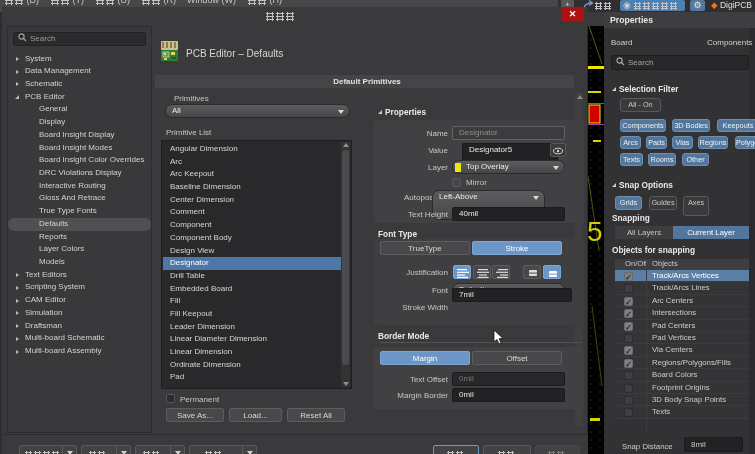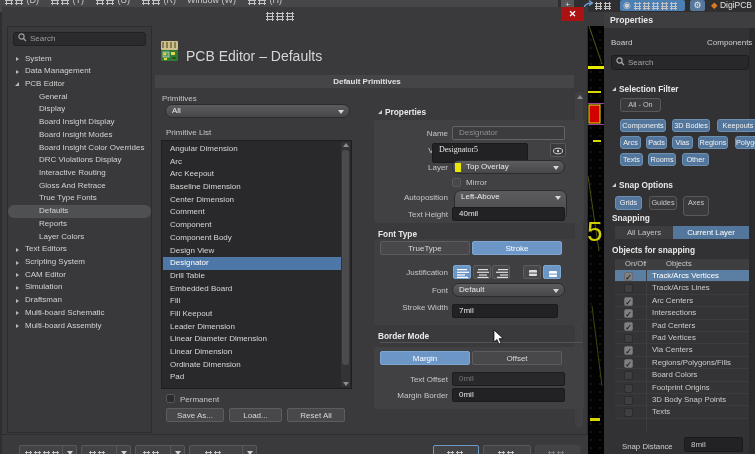--- a/index.html
+++ b/index.html
@@ -29,21 +29,21 @@
 #tree{left:5px;top:19px;width:145px;height:407px;background:#39393b;border:1px solid #2d2d2f;}
 #searchL{left:5px;top:5px;width:133px;height:14px;background:#2b2b2d;border:1px solid #212123;border-radius:3px;color:#9c9c9c;font-size:8px;line-height:12px;padding-left:4px;}
 .trow{position:relative;height:12.72px;line-height:12.72px;white-space:nowrap;font-size:8px;color:#d2d2d2;}
 .trow .ar{position:absolute;left:8px;top:4.5px;width:0;height:0;border-left:3.5px solid #bababa;border-top:2.2px solid transparent;border-bottom:2.2px solid transparent;}
 .trow .arx{position:absolute;left:7px;top:4.5px;width:0;height:0;border-left:4.5px solid transparent;border-bottom:4.5px solid #bababa;}
 .t0{padding-left:17px;}
 .t1{padding-left:31px;}
 .sel{background:#4e5052;border-radius:6px;}
 
 #hdricon{left:158px;top:33px;}
-#hdrtitle{left:184px;top:41px;font-size:14px;color:#d6d6d6;}
+#hdrtitle{left:184px;top:41px;font-size:10px;color:#d6d6d6;}
 #secbar{left:153px;top:68px;width:419px;height:13px;background:#454548;color:#e2e2e2;font-weight:bold;line-height:13px;padding-left:5px;font-size:8px;text-align:center;}
 .lbl{color:#c6c6c6;font-size:8px;}
 .drop{background:linear-gradient(#5c5c5e,#47474a);border:1px solid #2b2b2d;border-radius:7px;color:#e8e8e8;font-size:8px;line-height:12px;padding-left:6px;position:absolute;}
 .drop .dar{position:absolute;right:5px;top:5px;width:0;height:0;border-top:4px solid #d8d8d8;border-left:3.5px solid transparent;border-right:3.5px solid transparent;}
 #list{left:159px;top:133px;width:191px;height:249px;background:#29292b;border:1px solid #1e1e20;}
 .li{height:12.7px;line-height:12.7px;padding-left:7px;font-size:8px;color:#d6d6d6;white-space:nowrap;}
 .li.sel2{background:#4c77a6;color:#fff;}
 #lsb{position:absolute;right:1px;top:1px;width:9px;height:245px;background:#333335;}
 #lsb .thumb{position:absolute;left:1px;top:8px;width:7px;height:215px;background:#4b4b4e;border-radius:3px;}
 
@@ -238,21 +238,21 @@
 <div class="abs sechdr" style="left:8px;top:168px;"><span class="tri"></span>Snap Options</div>
 <div class="abs chip" style="left:11px;top:184px;width:27px;height:14px;line-height:12px;">Grids</div>
 <div class="abs gbtn" style="left:45px;top:184px;width:28px;height:14px;line-height:12px;">Guides</div>
 <div class="abs gbtn" style="left:79px;top:184px;width:26px;height:20px;line-height:12px;">Axes</div>
 <div class="abs sechdr" style="left:8px;top:201px;">Snapping</div>
 <div class="abs" style="left:11px;top:214px;width:58px;height:13px;background:#3d3d40;color:#c4c4c4;font-size:7.8px;line-height:13px;text-align:center;">All Layers</div>
 <div class="abs" style="left:69px;top:214px;width:76px;height:13px;background:#53779c;color:#fff;font-size:7.8px;line-height:13px;text-align:center;">Current Layer</div>
 <div class="abs sechdr" style="left:8px;top:233px;">Objects for snapping</div>
 <div class="abs" style="left:11px;top:247px;width:134px;height:11px;background:#3e3e41;font-size:7.6px;color:#c8c8c8;">
       <span style="position:absolute;left:10px;">On/Off</span>
-      <span style="position:absolute;left:37px;margin-left:14px;">Objects</span>
+      <span style="position:absolute;left:37px;">Objects</span>
     </div>
 <div class="abs" id="ptable" style="left:11px;top:258px;width:134px;">
       <div class="prow" style="background:#5b7ea3;color:#fff;">
         <span class="cb on">✓</span>
         <span class="otxt">Track/Arcs Vertices</span>
       </div>
       <div class="prow">
         <span class="cb"></span>
         <span class="otxt">Track/Arcs Lines</span>
       </div>
@@ -308,33 +308,35 @@
     </div>
 <div class="abs" id="closex">✕</div>
 <div class="abs" id="tree">
   <div class="abs" id="searchL"><svg width="9" height="9" style="vertical-align:-1px;margin-right:3px;">
           <circle cx="3.5" cy="3.5" r="2.6" fill="none" stroke="#9c9c9c" stroke-width="1.2"></circle>
           <line x1="5.5" y1="5.5" x2="8" y2="8" stroke="#9c9c9c" stroke-width="1.2"></line>
         </svg>Search</div>
   <div class="abs" id="treelist" style="left:0;top:25.5px;width:143px;">
         <div class="trow t0"><span class="ar"></span>System</div>
         <div class="trow t0"><span class="ar"></span>Data Management</div>
+        <div class="trow t0"><span class="ar"></span>Schematic</div>
         <div class="trow t0"><span class="arx"></span>PCB Editor</div>
         <div class="trow t1">General</div>
         <div class="trow t1">Display</div>
         <div class="trow t1">Board Insight Display</div>
         <div class="trow t1">Board Insight Modes</div>
         <div class="trow t1">Board Insight Color Overrides</div>
         <div class="trow t1">DRC Violations Display</div>
         <div class="trow t1">Interactive Routing</div>
         <div class="trow t1">Gloss And Retrace</div>
         <div class="trow t1">True Type Fonts</div>
         <div class="trow t1 sel">Defaults</div>
         <div class="trow t1">Reports</div>
         <div class="trow t1">Layer Colors</div>
+        <div class="trow t1">Models</div>
         <div class="trow t0"><span class="ar"></span>Text Editors</div>
         <div class="trow t0"><span class="ar"></span>Scripting System</div>
         <div class="trow t0"><span class="ar"></span>CAM Editor</div>
         <div class="trow t0"><span class="ar"></span>Simulation</div>
         <div class="trow t0"><span class="ar"></span>Draftsman</div>
         <div class="trow t0"><span class="ar"></span>Multi-board Schematic</div>
         <div class="trow t0"><span class="ar"></span>Multi-board Assembly</div>
       </div>
 </div>
 
@@ -348,21 +350,21 @@
 <rect x="3" y="12" width="6" height="5" fill="#5aa05e" stroke="#d8d8d8" stroke-width="0.7"></rect>
 <circle cx="5" cy="14" r="1.3" fill="#e8d44d"></circle>
 <rect x="11" y="12" width="4" height="3" fill="#e8d44d"></rect>
 <rect x="4" y="18" width="3" height="2" fill="#e8d44d"></rect>
         <rect x="12" y="17" width="4" height="2" fill="#1b5e20"></rect>
 </svg></div>
 <div class="abs" id="hdrtitle">PCB Editor – Defaults</div>
 <div class="abs" id="secbar">Default Primitives</div>
 <div class="abs" style="left:573px;top:85px;width:8px;height:335px;background:#404043;border-radius:3px;"></div>
 <div class="abs" style="left:575px;top:88px;width:0;height:0;border-bottom:4px solid #8a8a8c;border-left:3px solid transparent;border-right:3px solid transparent;"></div>
-<div class="abs lbl" style="left:160px;top:87px;">Primitives</div>
+<div class="abs lbl" style="left:172px;top:87px;">Primitives</div>
 <div class="abs drop" style="left:163px;top:97px;width:185px;height:14px;">All<span class="dar"></span></div>
 <div class="abs lbl" style="left:164px;top:121px;">Primitive List</div>
 <div class="abs" id="list">
       <div style="position:absolute;left:1px;top:2px;width:180px;">
         <div class="li">Angular Dimension</div>
         <div class="li">Arc</div>
         <div class="li">Arc Keepout</div>
         <div class="li">Baseline Dimension</div>
         <div class="li">Center Dimension</div>
         <div class="li">Comment</div>
@@ -390,31 +392,31 @@
 <div class="abs lbl" style="left:178px;top:388px;">Permanent</div>
 <div class="abs segbtn segoff" style="left:164px;top:401px;width:58px;">Save As...</div>
 <div class="abs segbtn segoff" style="left:227px;top:401px;width:53px;">Load...</div>
 <div class="abs segbtn segoff" style="left:285px;top:401px;width:58px;">Reset All</div>
 
 <div class="abs sechdr" style="left:376px;top:100px;"><span class="tri"></span>Properties</div>
 <div class="abs panel" style="left:372px;top:113px;width:210px;height:103px;"></div>
 <div class="abs flabel" style="left:380px;top:122px;width:66px;">Name</div>
 <div class="abs" style="left:450px;top:119px;width:113px;height:14px;background:#3c3c3e;border:1px solid #646467;border-radius:2px;color:#8e8e8e;font-size:8px;line-height:12px;padding-left:6px;">Designator</div>
 <div class="abs flabel" style="left:380px;top:139px;width:66px;">Value</div>
-<div class="abs fld" style="left:430px;top:136px;width:96px;height:20px;font-family:Liberation Serif, serif;">Designator5</div>
+<div class="abs fld" style="left:460px;top:136px;width:96px;height:20px;">Designator5</div>
 <div class="abs" style="left:548px;top:136px;width:16px;height:14px;background:#3a3a3d;border:1px solid #57575a;border-radius:2px;"><svg width="12" height="10" style="margin:2px 0 0 1px;">
         <ellipse cx="6" cy="5" rx="4.5" ry="2.8" fill="none" stroke="#cfcfcf" stroke-width="1"></ellipse>
         <circle cx="6" cy="5" r="1.2" fill="#cfcfcf"></circle>
       </svg></div>
 <div class="abs flabel" style="left:380px;top:156px;width:66px;">Layer</div>
 <div class="abs drop" style="left:450px;top:153px;width:113px;height:14px;padding-left:13px;"><span style="position:absolute;left:2px;top:2px;width:6px;height:9px;background:#e8e800;"></span>Top Overlay<span class="dar"></span></div>
 <div class="abs" style="left:450px;top:171px;width:9px;height:9px;background:#47474a;border:1px solid #5a5a5d;border-radius:2px;"></div>
 <div class="abs lbl" style="left:464px;top:171px;">Mirror</div>
 <div class="abs flabel" style="left:380px;top:186px;width:66px;">Autoposition</div>
-<div class="abs drop" style="left:452px;top:183px;width:113px;height:30px;">Left-Above<span class="dar"></span></div>
+<div class="abs drop" style="left:430px;top:183px;width:113px;height:30px;">Left-Above<span class="dar"></span></div>
 <div class="abs flabel" style="left:380px;top:203px;width:66px;">Text Height</div>
 <div class="abs fld" style="left:450px;top:200px;width:113px;height:14px;">40mil</div>
 
 <div class="abs sechdr" style="left:376px;top:222px;">Font Type</div>
 <div class="abs panel" style="left:372px;top:232px;width:210px;height:86px;background:#3f3f42;"></div>
 <div class="abs segbtn segoff" style="left:378px;top:234px;width:90px;">TrueType</div>
 <div class="abs segbtn segon" style="left:470px;top:234px;width:90px;">Stroke</div>
 <div class="abs flabel" style="left:380px;top:261px;width:66px;">Justification</div>
 <div class="abs jbtn segon" style="left:451px;top:258px;"><svg width="16" height="12" style="margin:1px;">
         <rect x="2" y="2" width="10" height="1.2" fill="#fff"></rect>
@@ -438,21 +440,21 @@
         <rect x="4" y="3" width="8" height="6" rx="1" fill="#ddd"></rect>
         <rect x="3" y="5.6" width="10" height="1" fill="#48484b"></rect>
       </svg></div>
 <div class="abs jbtn segon" style="left:541px;top:258px;"><svg width="16" height="12" style="margin:1px;">
         <rect x="4" y="4" width="8" height="6" rx="1" fill="#fff"></rect>
         <rect x="3" y="6.6" width="10" height="1" fill="#6b96c6"></rect>
       </svg></div>
 <div class="abs flabel" style="left:380px;top:279px;width:66px;">Font</div>
 <div class="abs drop" style="left:450px;top:276px;width:113px;height:14px;">Default<span class="dar"></span></div>
 <div class="abs flabel" style="left:380px;top:296px;width:66px;">Stroke Width</div>
-<div class="abs fld" style="left:450px;top:297px;width:106px;height:14px;">7mil</div>
+<div class="abs fld" style="left:450px;top:281px;width:120px;height:14px;">7mil</div>
 
 <div class="abs sechdr" style="left:376px;top:324px;">Border Mode</div>
 <div class="abs" style="left:378px;top:335px;width:202px;height:1px;background:#525255;"></div>
 <div class="abs panel" style="left:372px;top:340px;width:210px;height:62px;"></div>
 <div class="abs segbtn segon" style="left:378px;top:344px;width:90px;">Margin</div>
 <div class="abs segbtn segoff" style="left:470px;top:344px;width:90px;">Offset</div>
 <div class="abs flabel" style="left:380px;top:368px;width:66px;">Text Offset</div>
 <div class="abs fld" style="left:450px;top:365px;width:113px;height:14px;color:#77777b;background:#28282a;">0mil</div>
 <div class="abs flabel" style="left:380px;top:384px;width:66px;">Margin Border</div>
 <div class="abs fld" style="left:450px;top:381px;width:113px;height:14px;">0mil</div>

